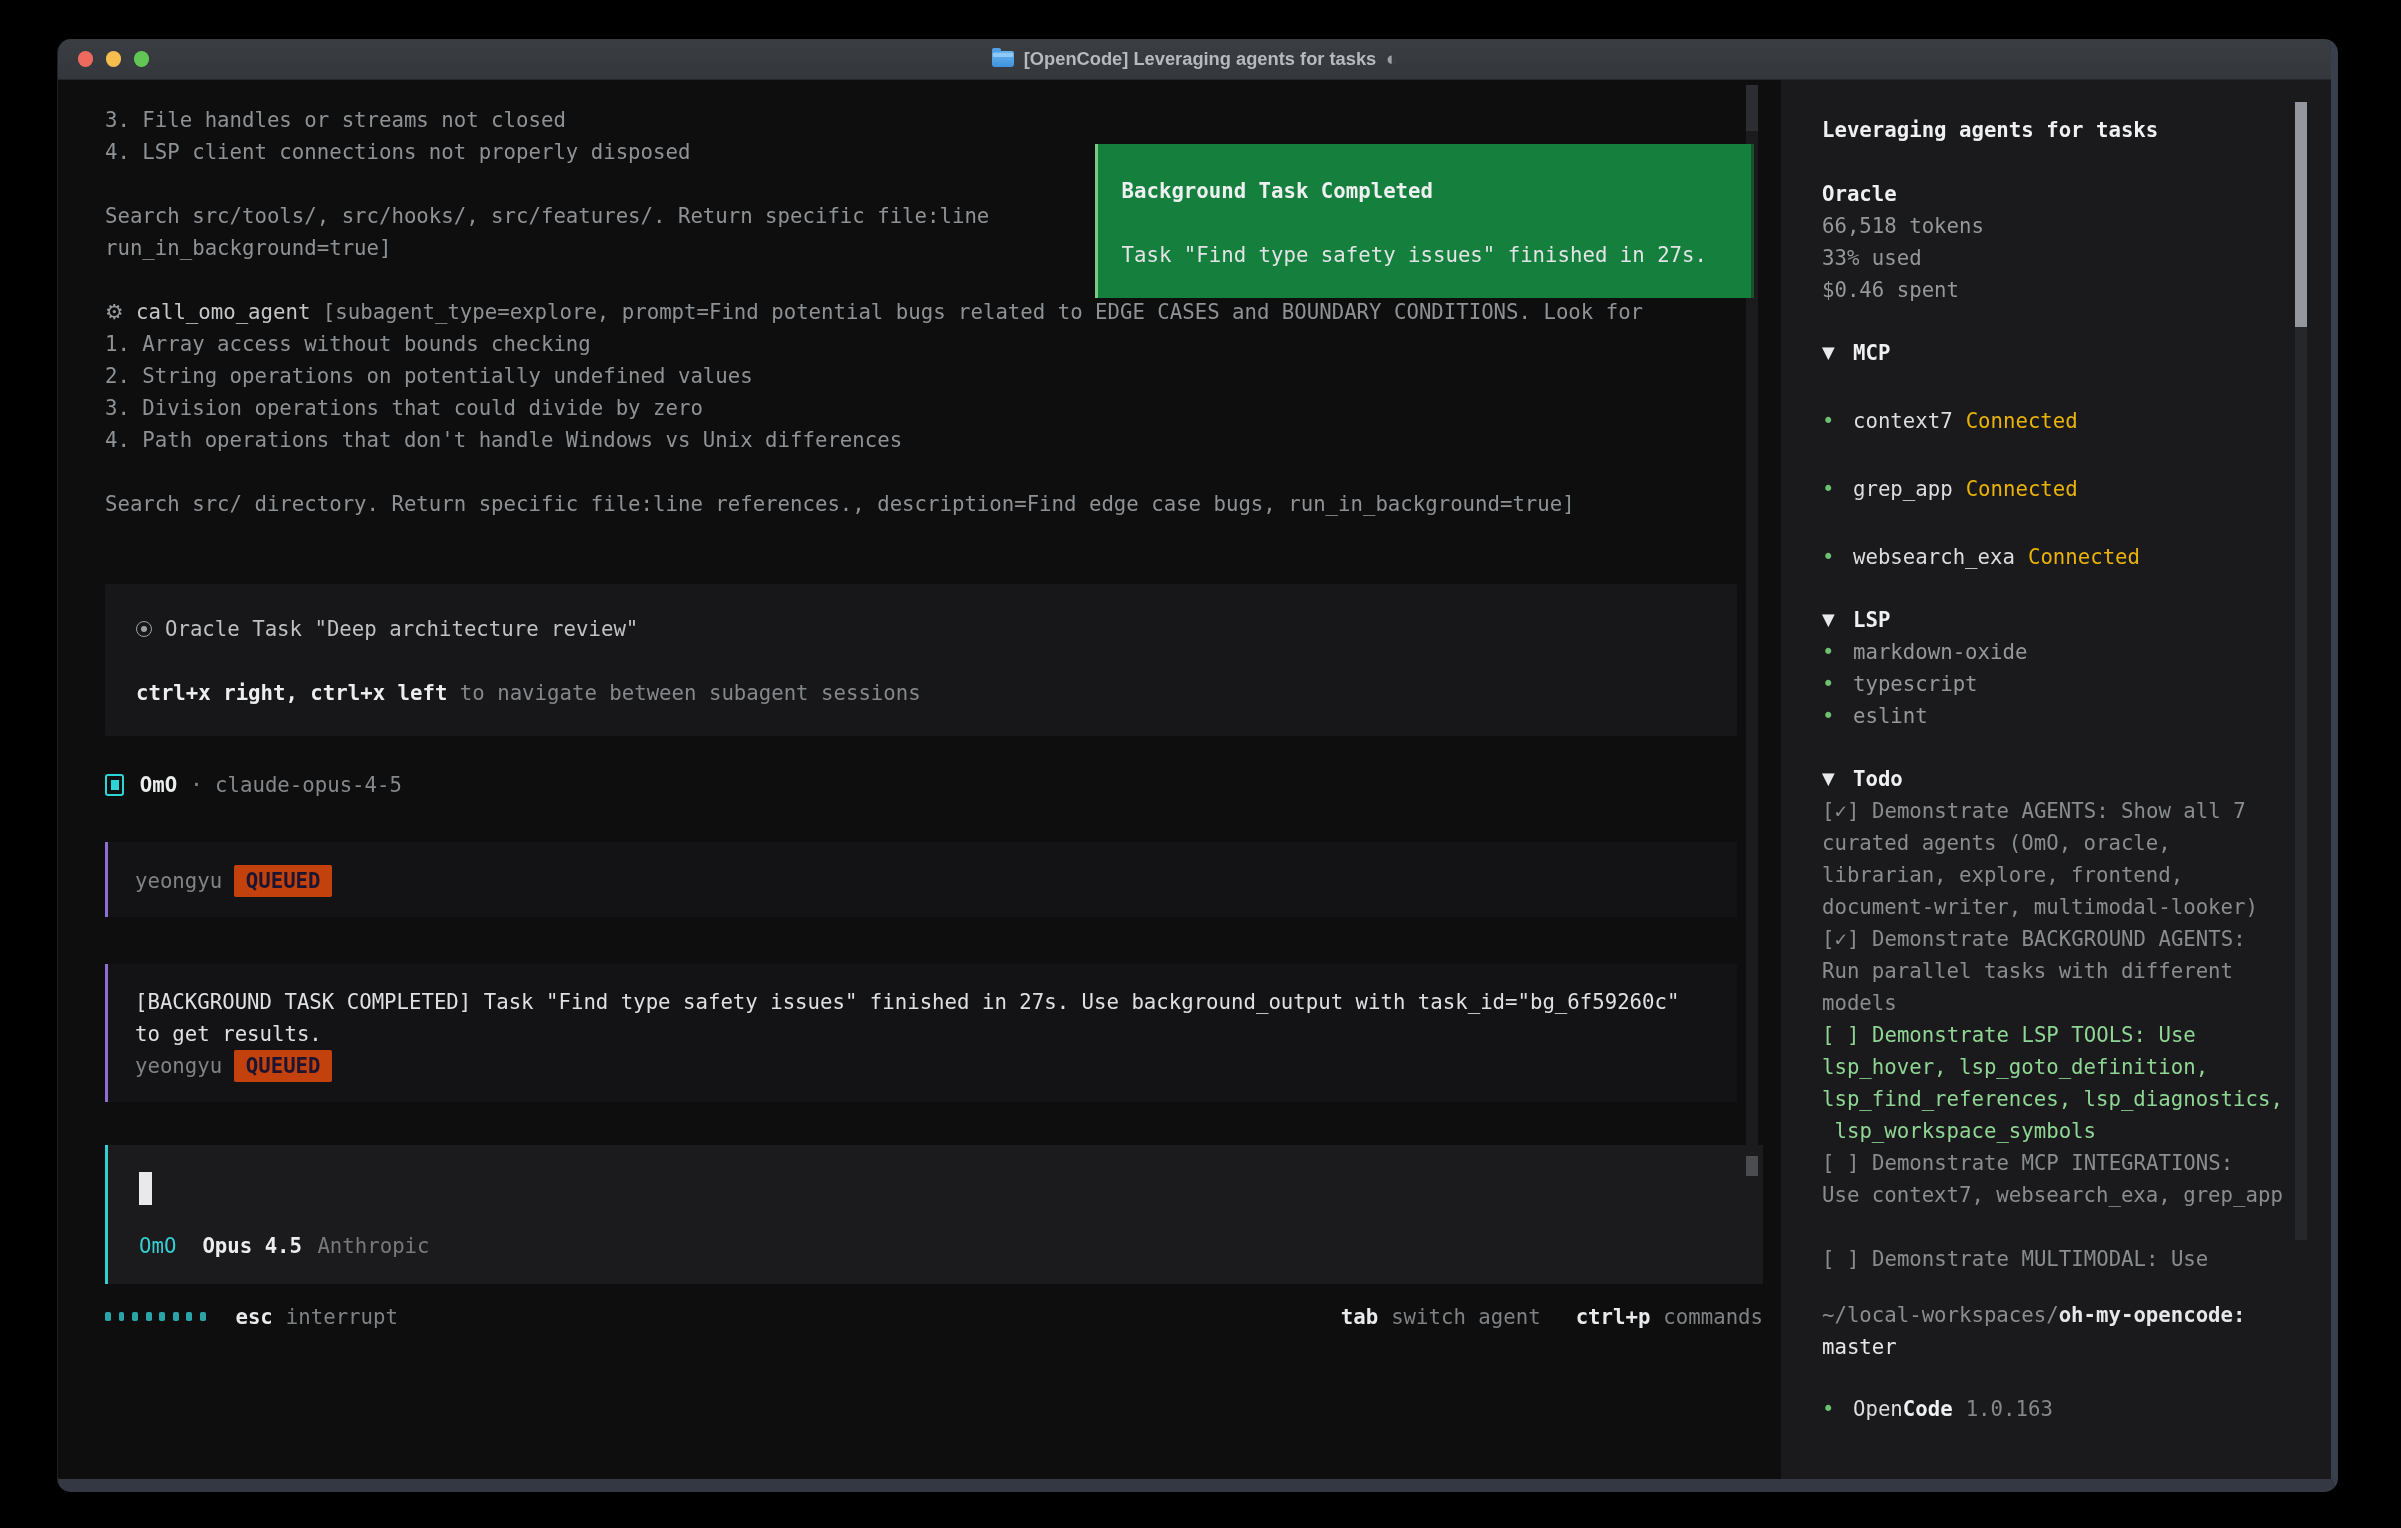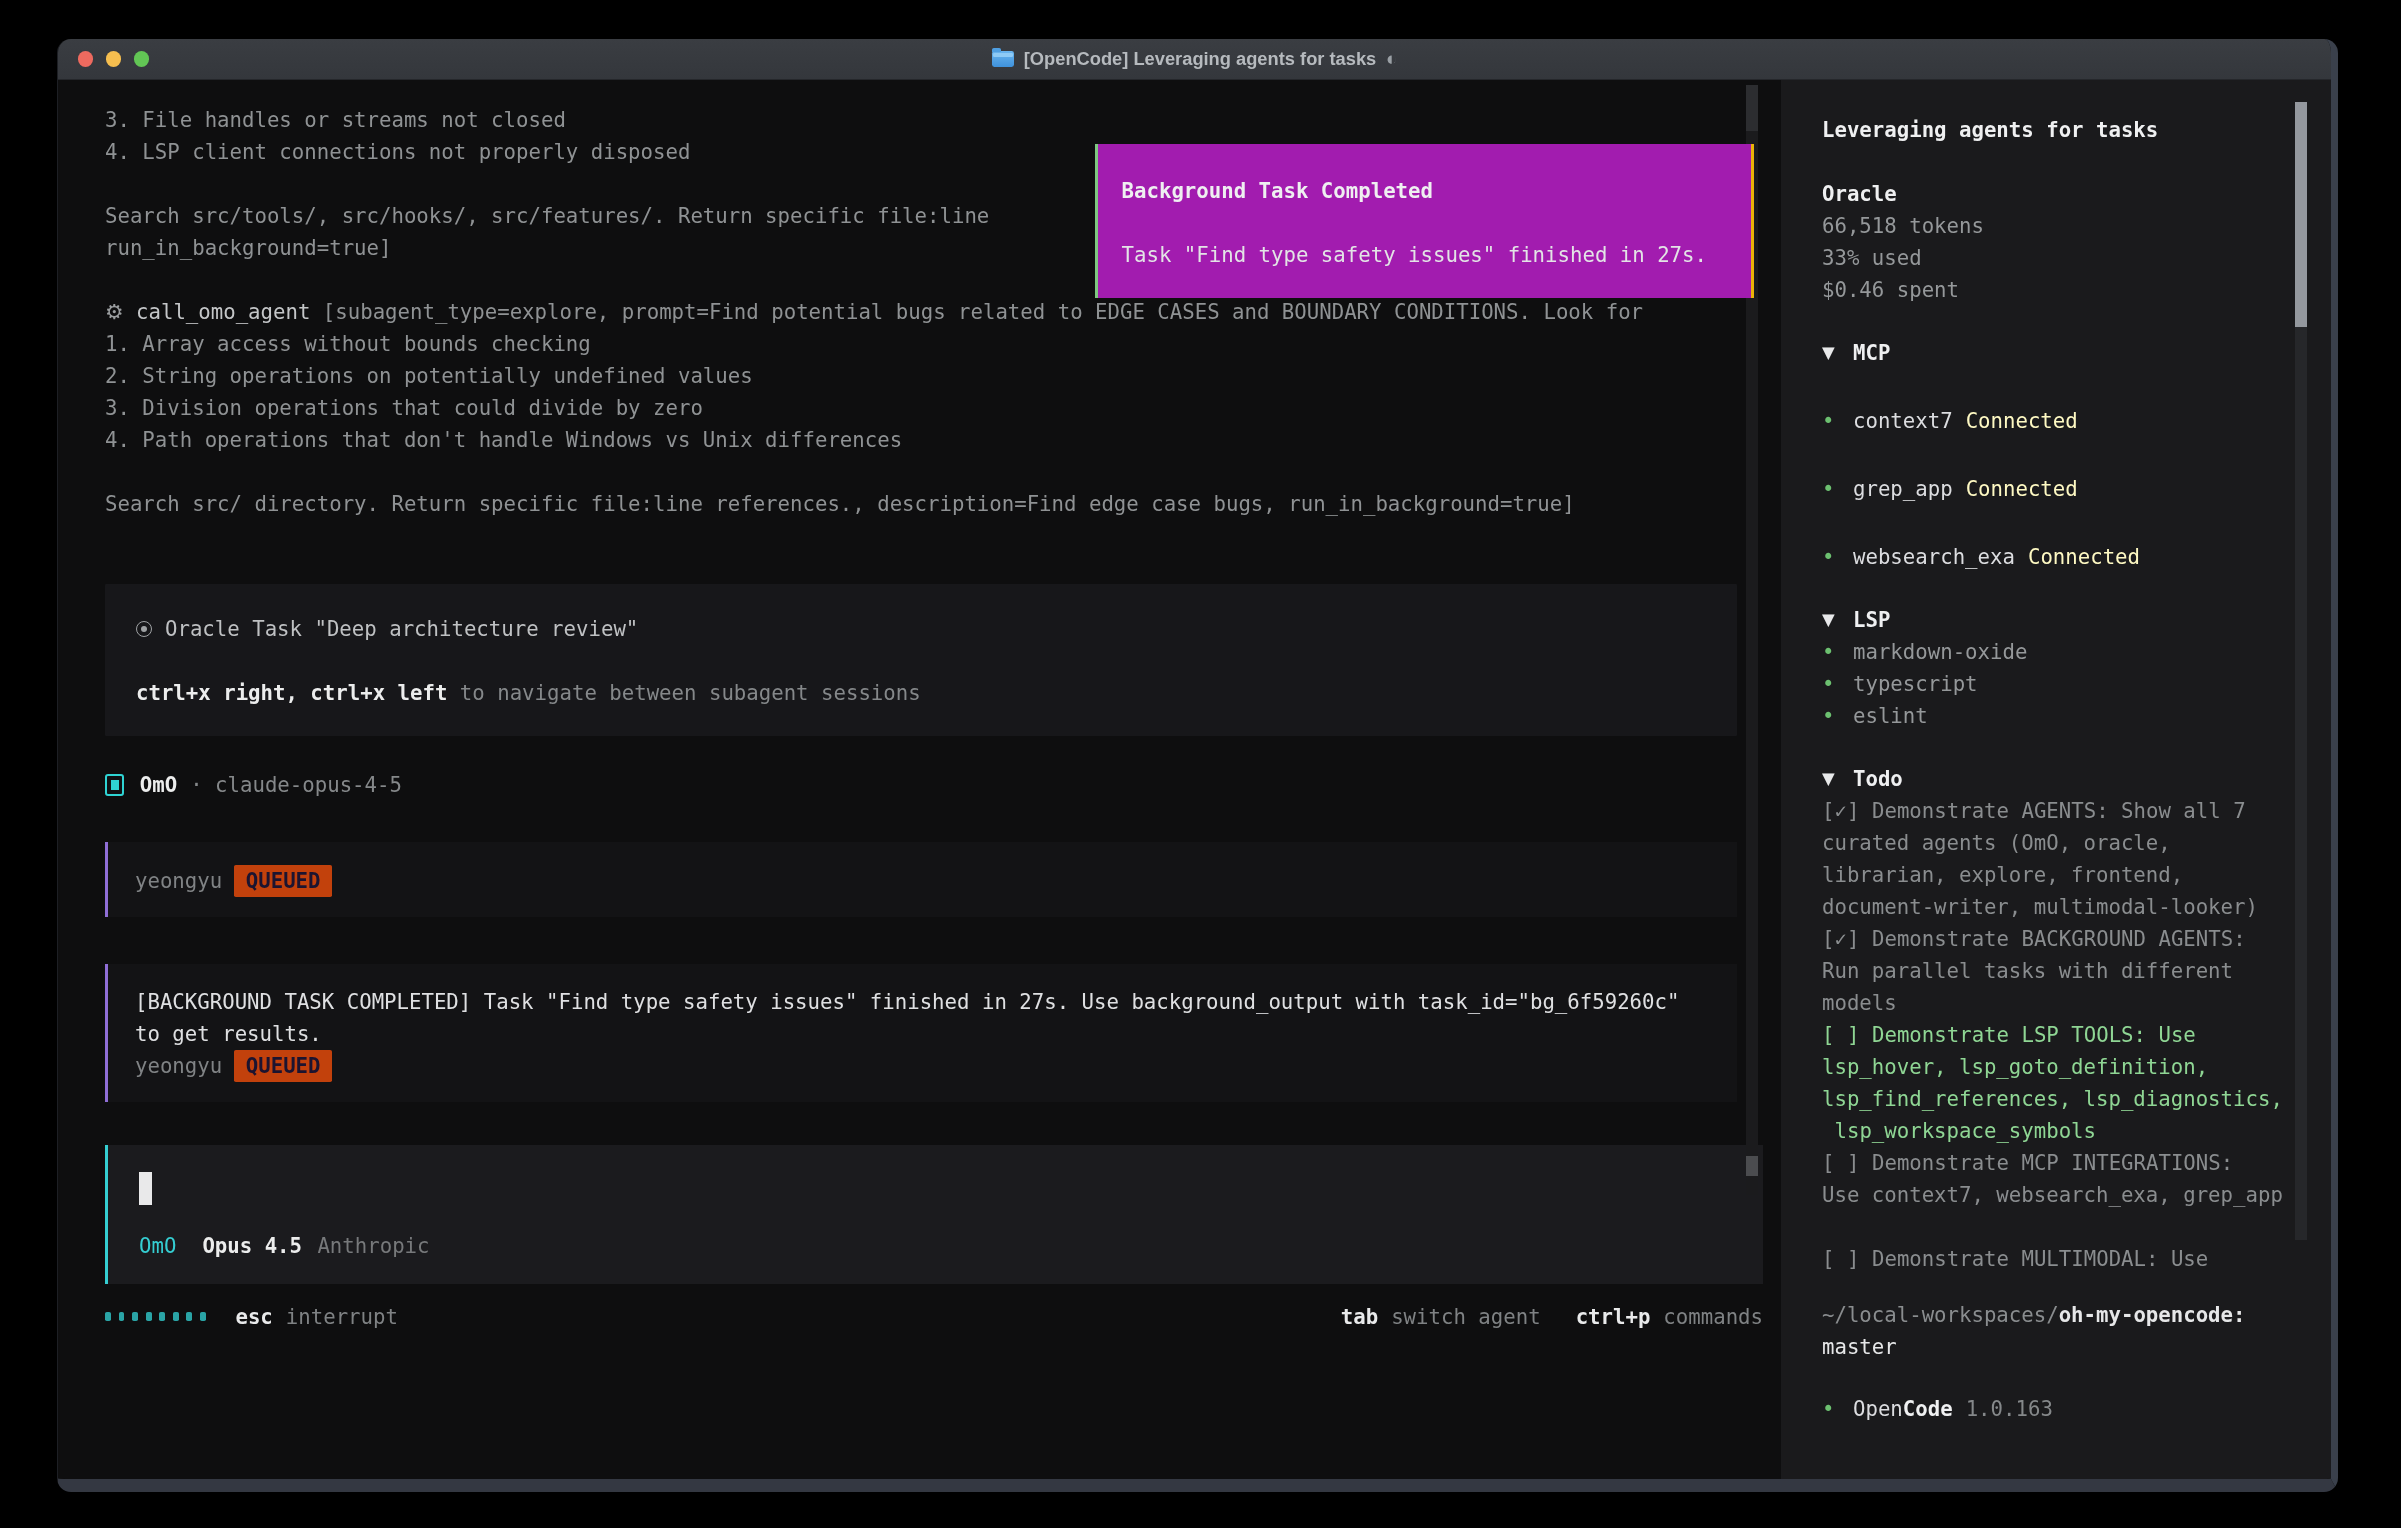--- a/index.html
+++ b/index.html
@@ -70,43 +70,43 @@
   .status-row{margin-top:16.5px;width:1658px;display:flex;align-items:center;}
   .dots{display:flex;gap:7.7px;align-items:center;}
   .dot{width:5.9px;height:8.9px;border-radius:1.8px;background:#2aa4a6;}
   .st-key{color:#e9eaeb;font-weight:bold;}
   .st-label{color:#7f8284;margin-left:13px;}
   .status-row .grow{flex:1;}
   .st-group{display:flex;align-items:center;}
   .st-gap{width:35px;}
   .esc-wrap{margin-left:29.5px;display:flex;align-items:center;}
 
-  .notification{position:absolute;top:64px;right:27px;width:659px;box-sizing:border-box;background:#a21caf;
-                border-left:3px solid #7ec781;border-right:3px solid #eab308;padding:31px 23.6px 27px 23.6px;z-index:5;}
+  .notification{position:absolute;top:64px;right:27px;width:659px;box-sizing:border-box;background:#15803d;
+                border-left:3px solid #7ec781;border-right:3px solid #14532d;padding:31px 23.6px 27px 23.6px;z-index:5;}
   .notif-title{color:#eff0f1;font-weight:bold;}
   .notif-body{color:#e3e4e6;margin-top:32px;}
 
   .main-scrollbar{position:absolute;top:4.7px;right:23px;width:11.8px;height:1110px;background:#1b1b1d;z-index:1;}
   .main-scrollbar::before{content:"";position:absolute;top:0;left:0;right:0;height:46px;background:#2c2d30;}
   .main-scroll-thumb{position:absolute;left:0;right:0;top:1071px;height:20px;background:#4b4c4f;}
 
   
   .sidebar{flex:1;background:#1a1a1c;position:relative;box-sizing:border-box;padding:34px 0 0 41px;}
   .sb-content{width:473px;}
   .sb-title{color:#eff0f1;font-weight:bold;}
   .sb-heading{color:#eff0f1;font-weight:bold;}
   .sec-context{margin-top:32px;}
   .ctx-line{color:#95989a;}
   .sec{margin-top:31px;}
   .sec-head{display:flex;align-items:center;color:#eff0f1;font-weight:bold;}
   .tri{display:inline-block;width:31px;color:#e8e9ea;font-size:16.5px;font-family:"DejaVu Sans",sans-serif;}
   .sb-item{display:flex;align-items:baseline;}
   .bullet{display:inline-block;width:31px;color:#6cc070;}
   .mcp-name{color:#dcdde0;margin-top:36px;}
-  .mcp-status{color:#fef9c3;margin-left:13px;text-align:right;}
+  .mcp-status{color:#eab308;margin-left:13px;text-align:right;}
   .lsp-name{color:#95989a;}
   .todo-item{white-space:pre-wrap;color:#8a8d8f;}
   .todo-item .mark{display:inline-block;width:50px;}
   .todo-item.active{color:#8fd694;}
   .todo-item.gap{margin-top:32px;}
   .workspace{margin-top:23.6px;}
   .ws-path{color:#8a8d8f;}
   .ws-repo{color:#e6e7e8;font-weight:bold;}
   .ws-branch{color:#e6e7e8;}
   .app-row{margin-top:30px;display:flex;align-items:baseline;}

